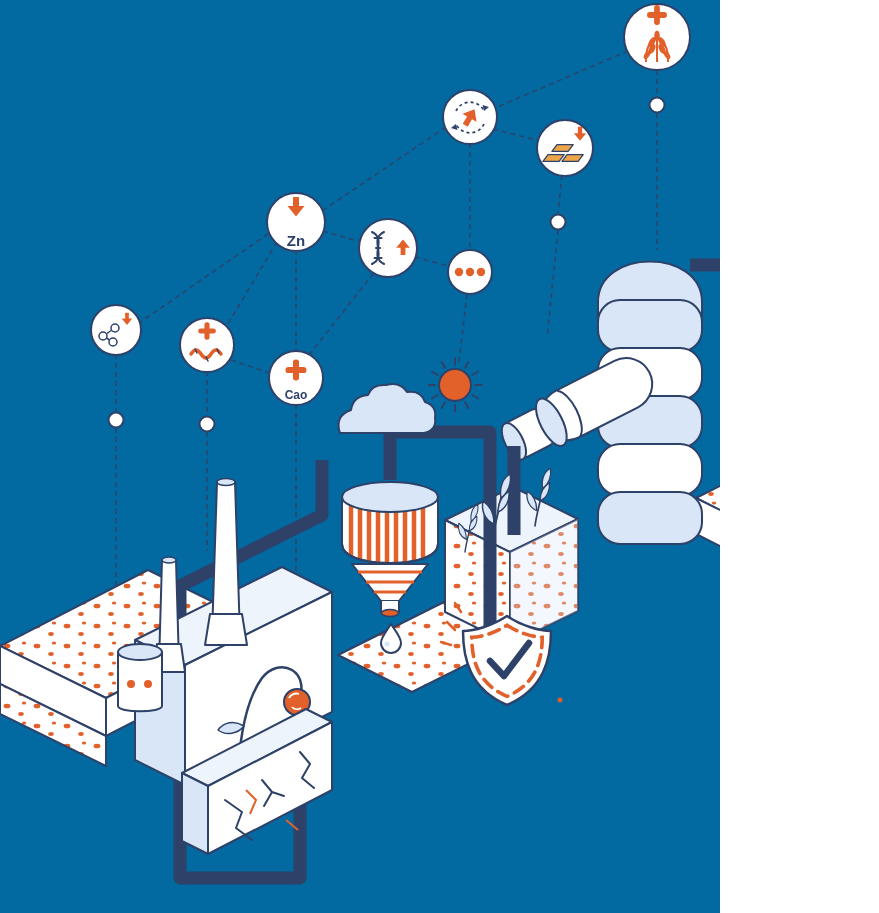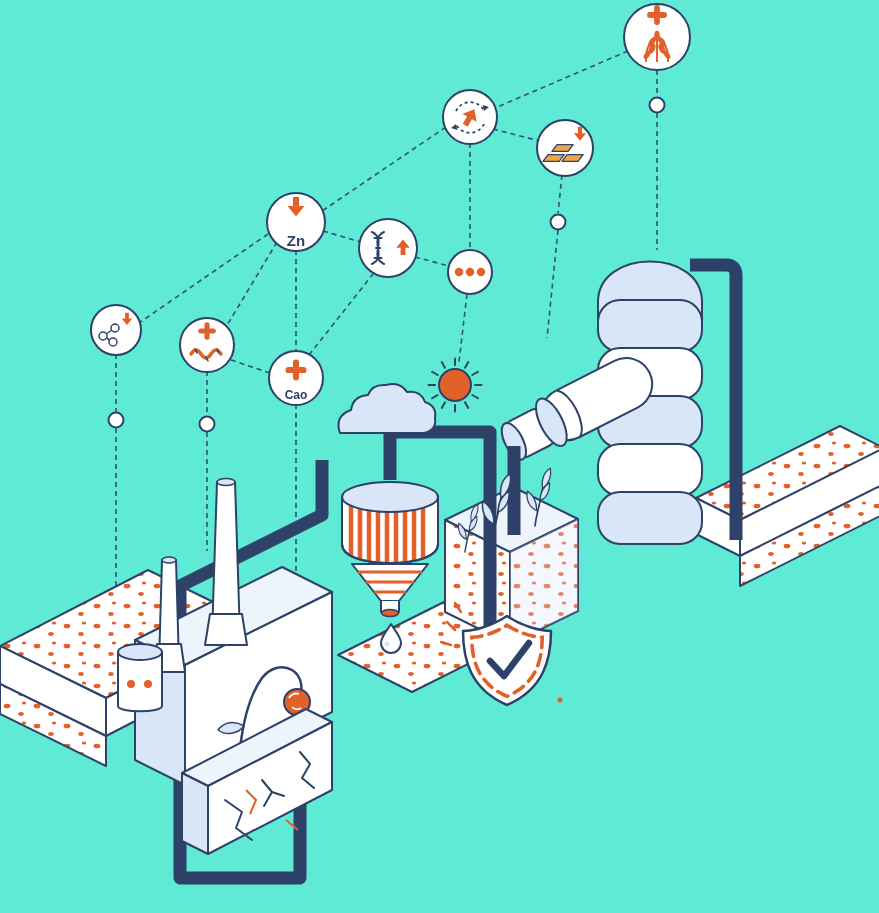--- a/index.html
+++ b/index.html
@@ -1,20 +1,20 @@
 <!DOCTYPE html>
 <html style="--navy: #2e4168; --orange: #e2602a; --gold: #eca648; --light_blue: #d9e6f7; --pale_blue: #eef4fb; --white: #ffffff;"><head>
 <meta charset="utf-8">
 <style>
   :root{
     --navy:#2e4168; --orange:#e2602a; --gold:#eca648;
     --light_blue:#d9e6f7; --pale_blue:#eef4fb; --white:#ffffff;
   }
   html,body{margin:0;padding:0;background:#fff;}
-  #stage{position:relative;width:879px;height:913px;background:#5eead4;overflow:hidden;}
+  #stage{position:relative;width:720px;height:913px;background:#0369a1;overflow:hidden;}
   svg{position:absolute;inset:0;}
   .n2{stroke:var(--navy);stroke-width:2;stroke-linejoin:round;stroke-linecap:round;}
   .n15{stroke-width:1.5;}
   .n25{stroke-width:2.5;}
   .fw{fill:#fff;} .flb{fill:var(--light_blue);} .fpb{fill:var(--pale_blue);}
   .fo{fill:var(--orange);} .fg{fill:var(--gold);} .fn{fill:var(--navy);} .nf{fill:none;}
   .so{stroke:var(--orange);}
   .pipe{stroke:var(--navy);stroke-width:13;fill:none;stroke-linejoin:round;}
   .dash{stroke:var(--navy);stroke-width:1.6;fill:none;stroke-dasharray:5 4;opacity:.9;}
   .adash{stroke:var(--navy);stroke-width:1.7;fill:none;stroke-dasharray:3 3;}

